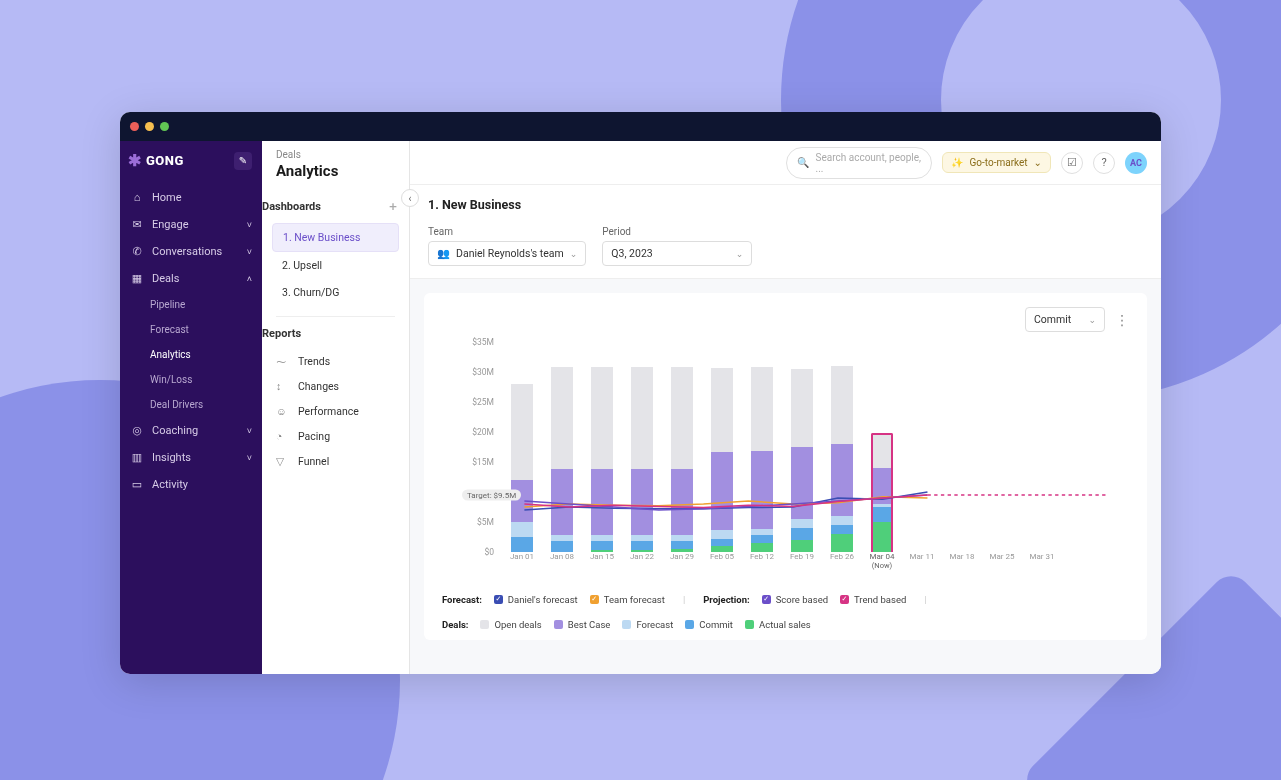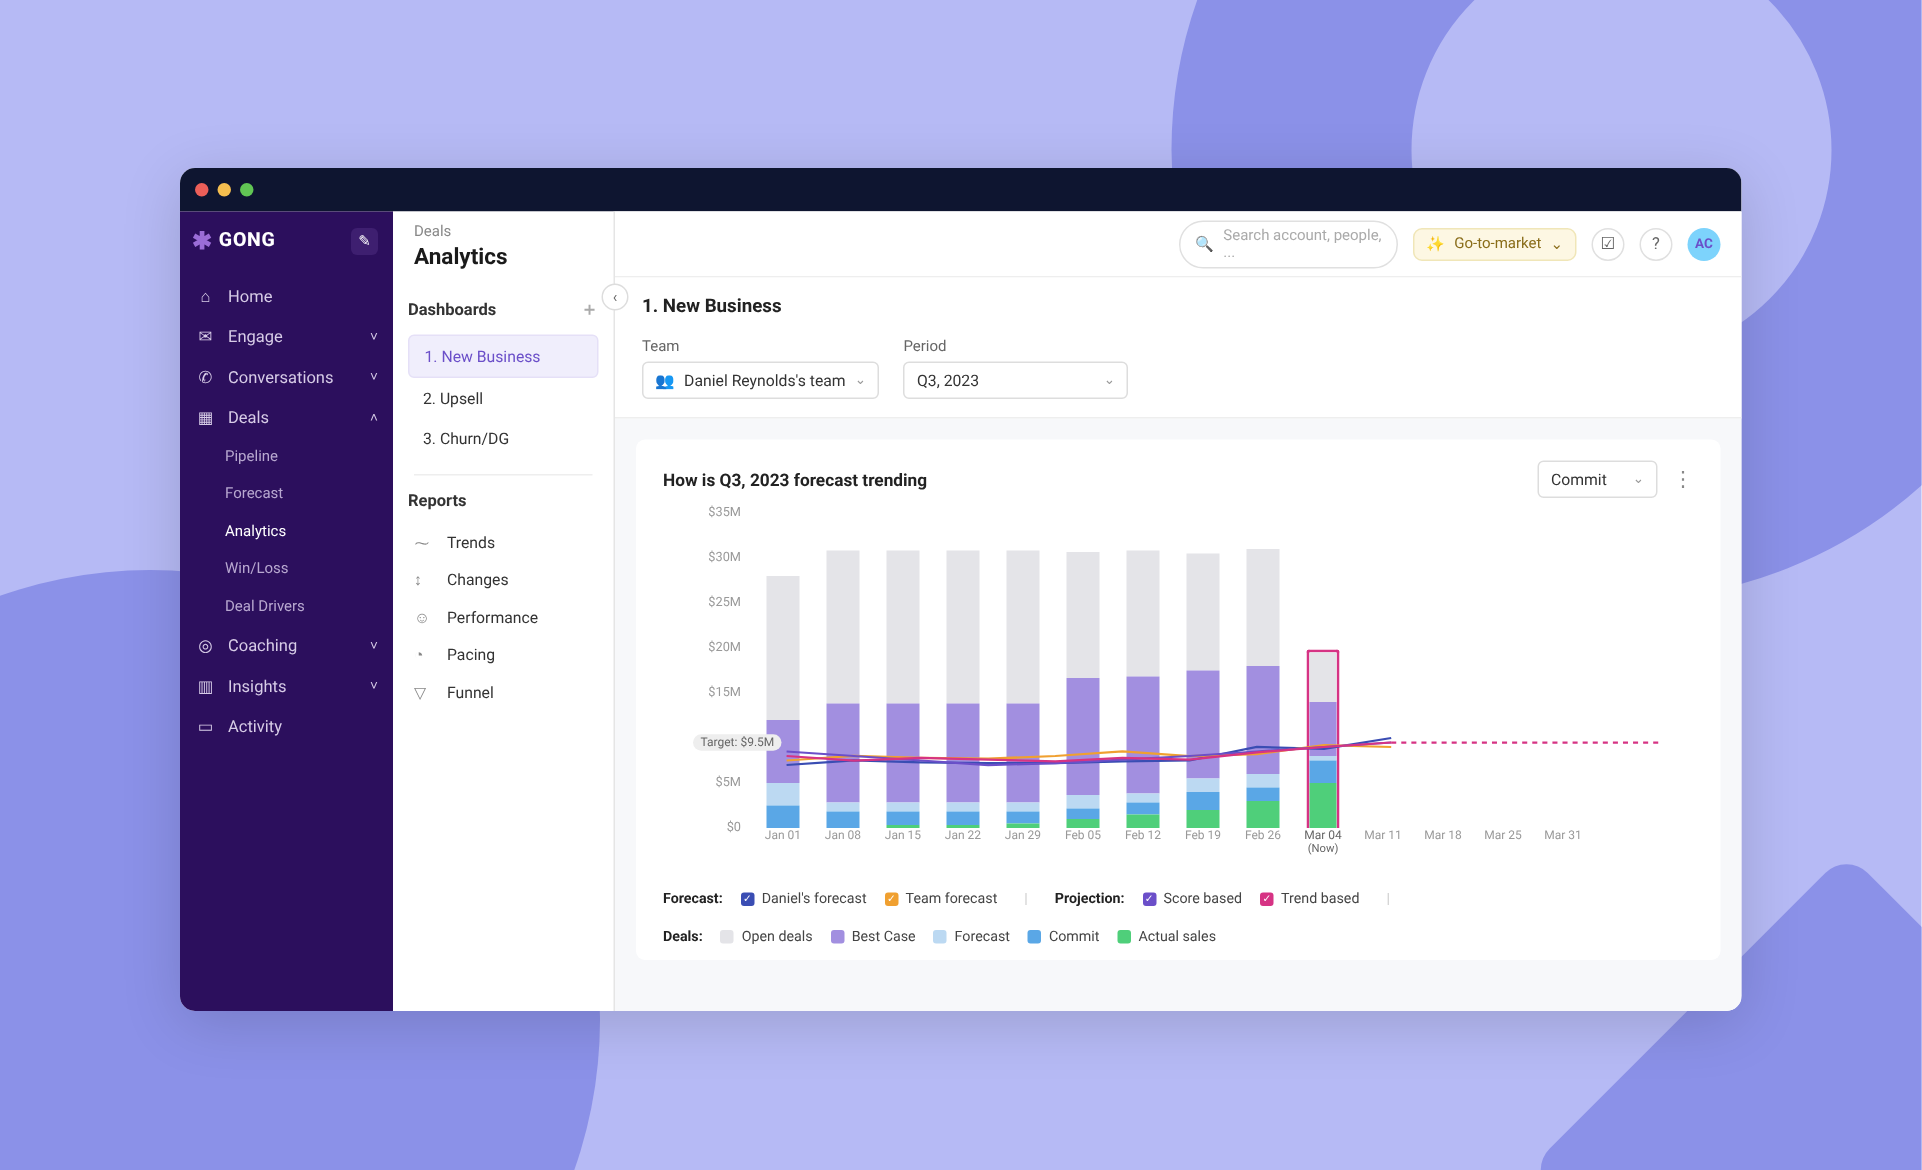--- a/index.html
+++ b/index.html
@@ -21,21 +21,21 @@
   .nav-item { display: flex; align-items: center; padding: 7px 10px; gap: 8px; cursor: pointer; }
   .nav-item .ico { width: 14px; display:flex; justify-content:center;}
   .nav-item .chev { margin-left: auto; font-size: 9px; }
   .nav-item.sub { padding-left: 30px; font-size: 10px; color: #b8a8d0; }
   .nav-item.active { color: #fff; }
   
   .mid { width: 148px; border-right: 1px solid #e5e5e5; padding: 0; background:#fff; position:relative;}
   .mid-head { padding: 8px 14px 0 14px; }
   .crumb { font-size: 10px; color: #888; }
   .page-title { font-size: 15px; font-weight: 700; color: #1a1a1a; margin-top: 2px; }
-  .mid-sub { display:flex; align-items:center; justify-content:space-between; padding: 18px 10px 8px 10px; font-size:11px; font-weight:700; color:#333;}
+  .mid-sub { display:flex; align-items:center; justify-content:space-between; padding: 18px 10px 8px 0; font-size:11px; font-weight:700; color:#333;}
   .plus { color:#aaa; font-size:12px; cursor:pointer; }
   .dash-item { margin: 0 10px; padding: 7px 10px; font-size: 10.5px; border-radius: 4px; cursor:pointer; color:#333;}
   .dash-item.active { background: #f0eefc; color: #6b4fc9; border:1px solid #e5e0f7;}
   .mid-divider { margin: 10px 14px; border-bottom:1px solid #eee; }
   .report-item { display:flex; align-items:center; gap:8px; padding: 6px 14px; font-size:10.5px; color:#333; cursor:pointer;}
   .report-item .ri-ico{ width:14px; color:#888; display:flex;}
   .collapse-btn { position:absolute; right:-10px; top:48px; width:18px;height:18px;border-radius:50%;background:#fff;border:1px solid #ddd;display:flex;align-items:center;justify-content:center;font-size:10px;color:#666;cursor:pointer;}
   
   .main { flex:1; display:flex; flex-direction:column; background:#f7f8fa; }
   .topbar { height:44px; background:#fff; border-bottom:1px solid #eee; display:flex; align-items:center; padding: 0 14px; gap:10px;}
@@ -236,21 +236,20 @@
               <span>Q3, 2023</span>
               <span class="chv">⌄</span>
             </div>
           </div>
         </div>
       </div>
 
       <div class="card">
         <div class="card-head">
           <div>
-            <div class="card-title">How is Q3, 2023 forecast trending</div>
           </div>
           <div class="card-head-right">
             <div class="select" style="min-width:80px;">
               <span>Commit</span>
               <span class="chv">⌄</span>
             </div>
             <span class="kebab">⋮</span>
           </div>
         </div>
 

